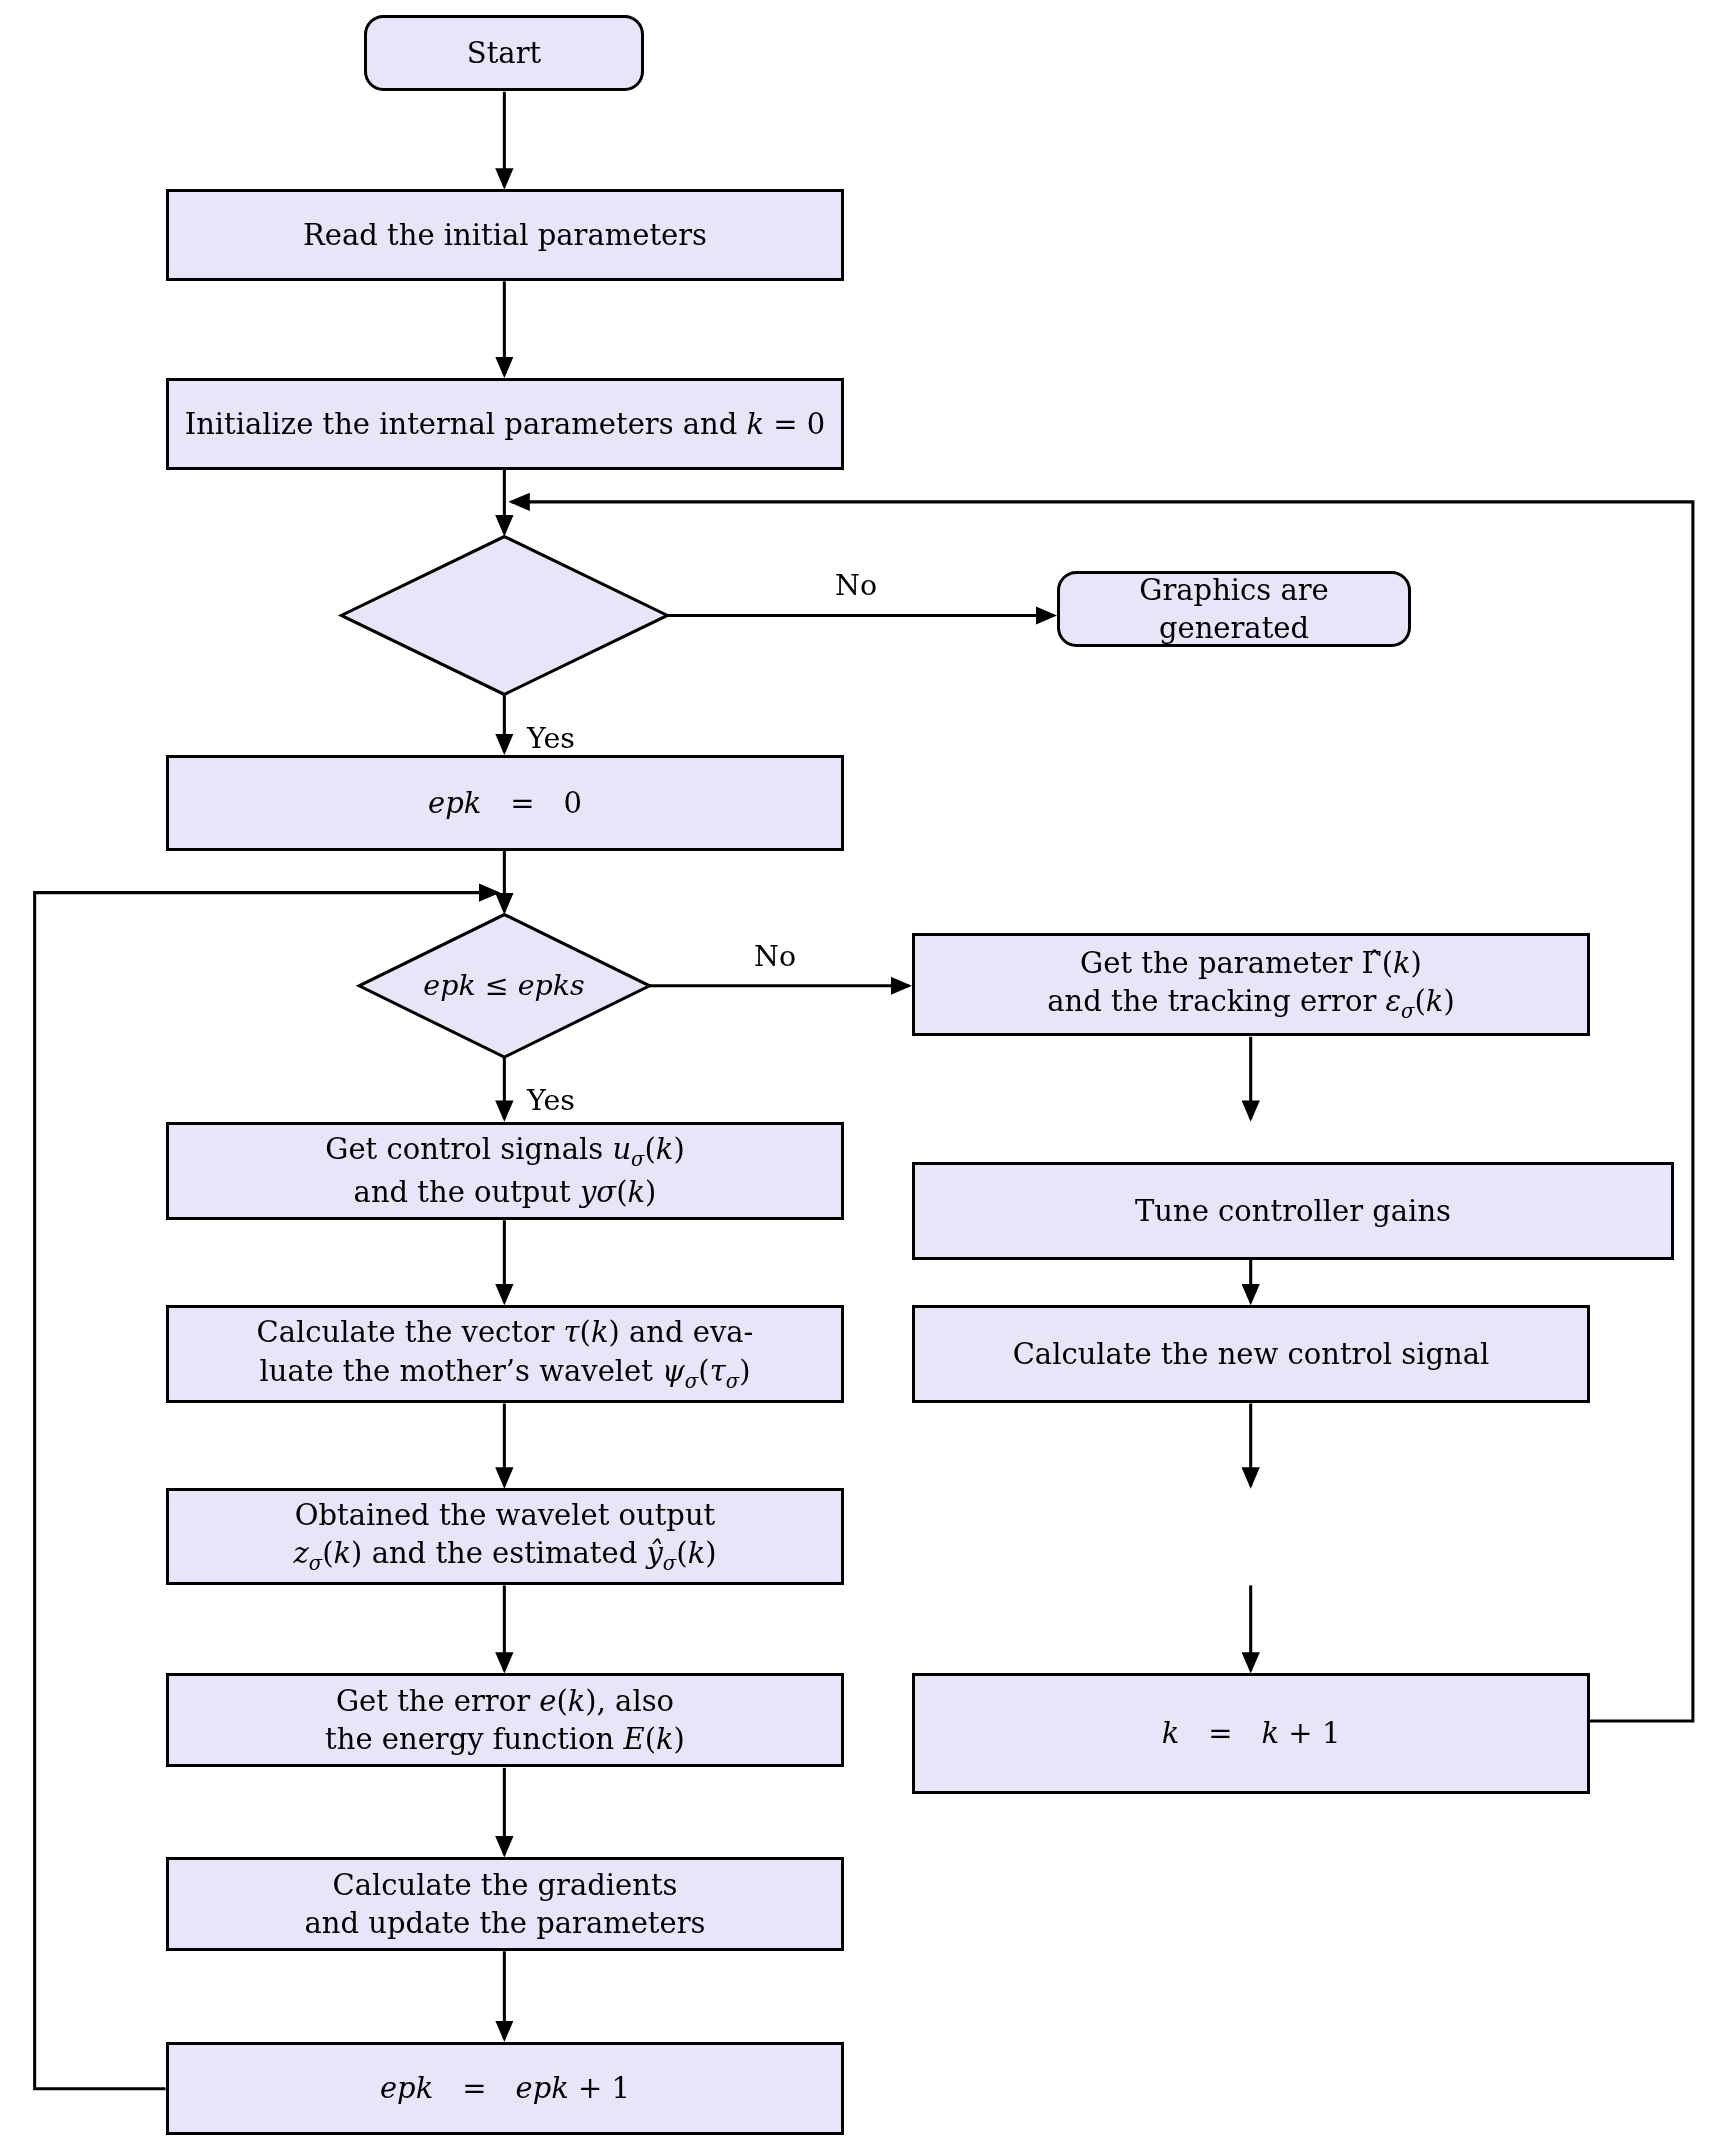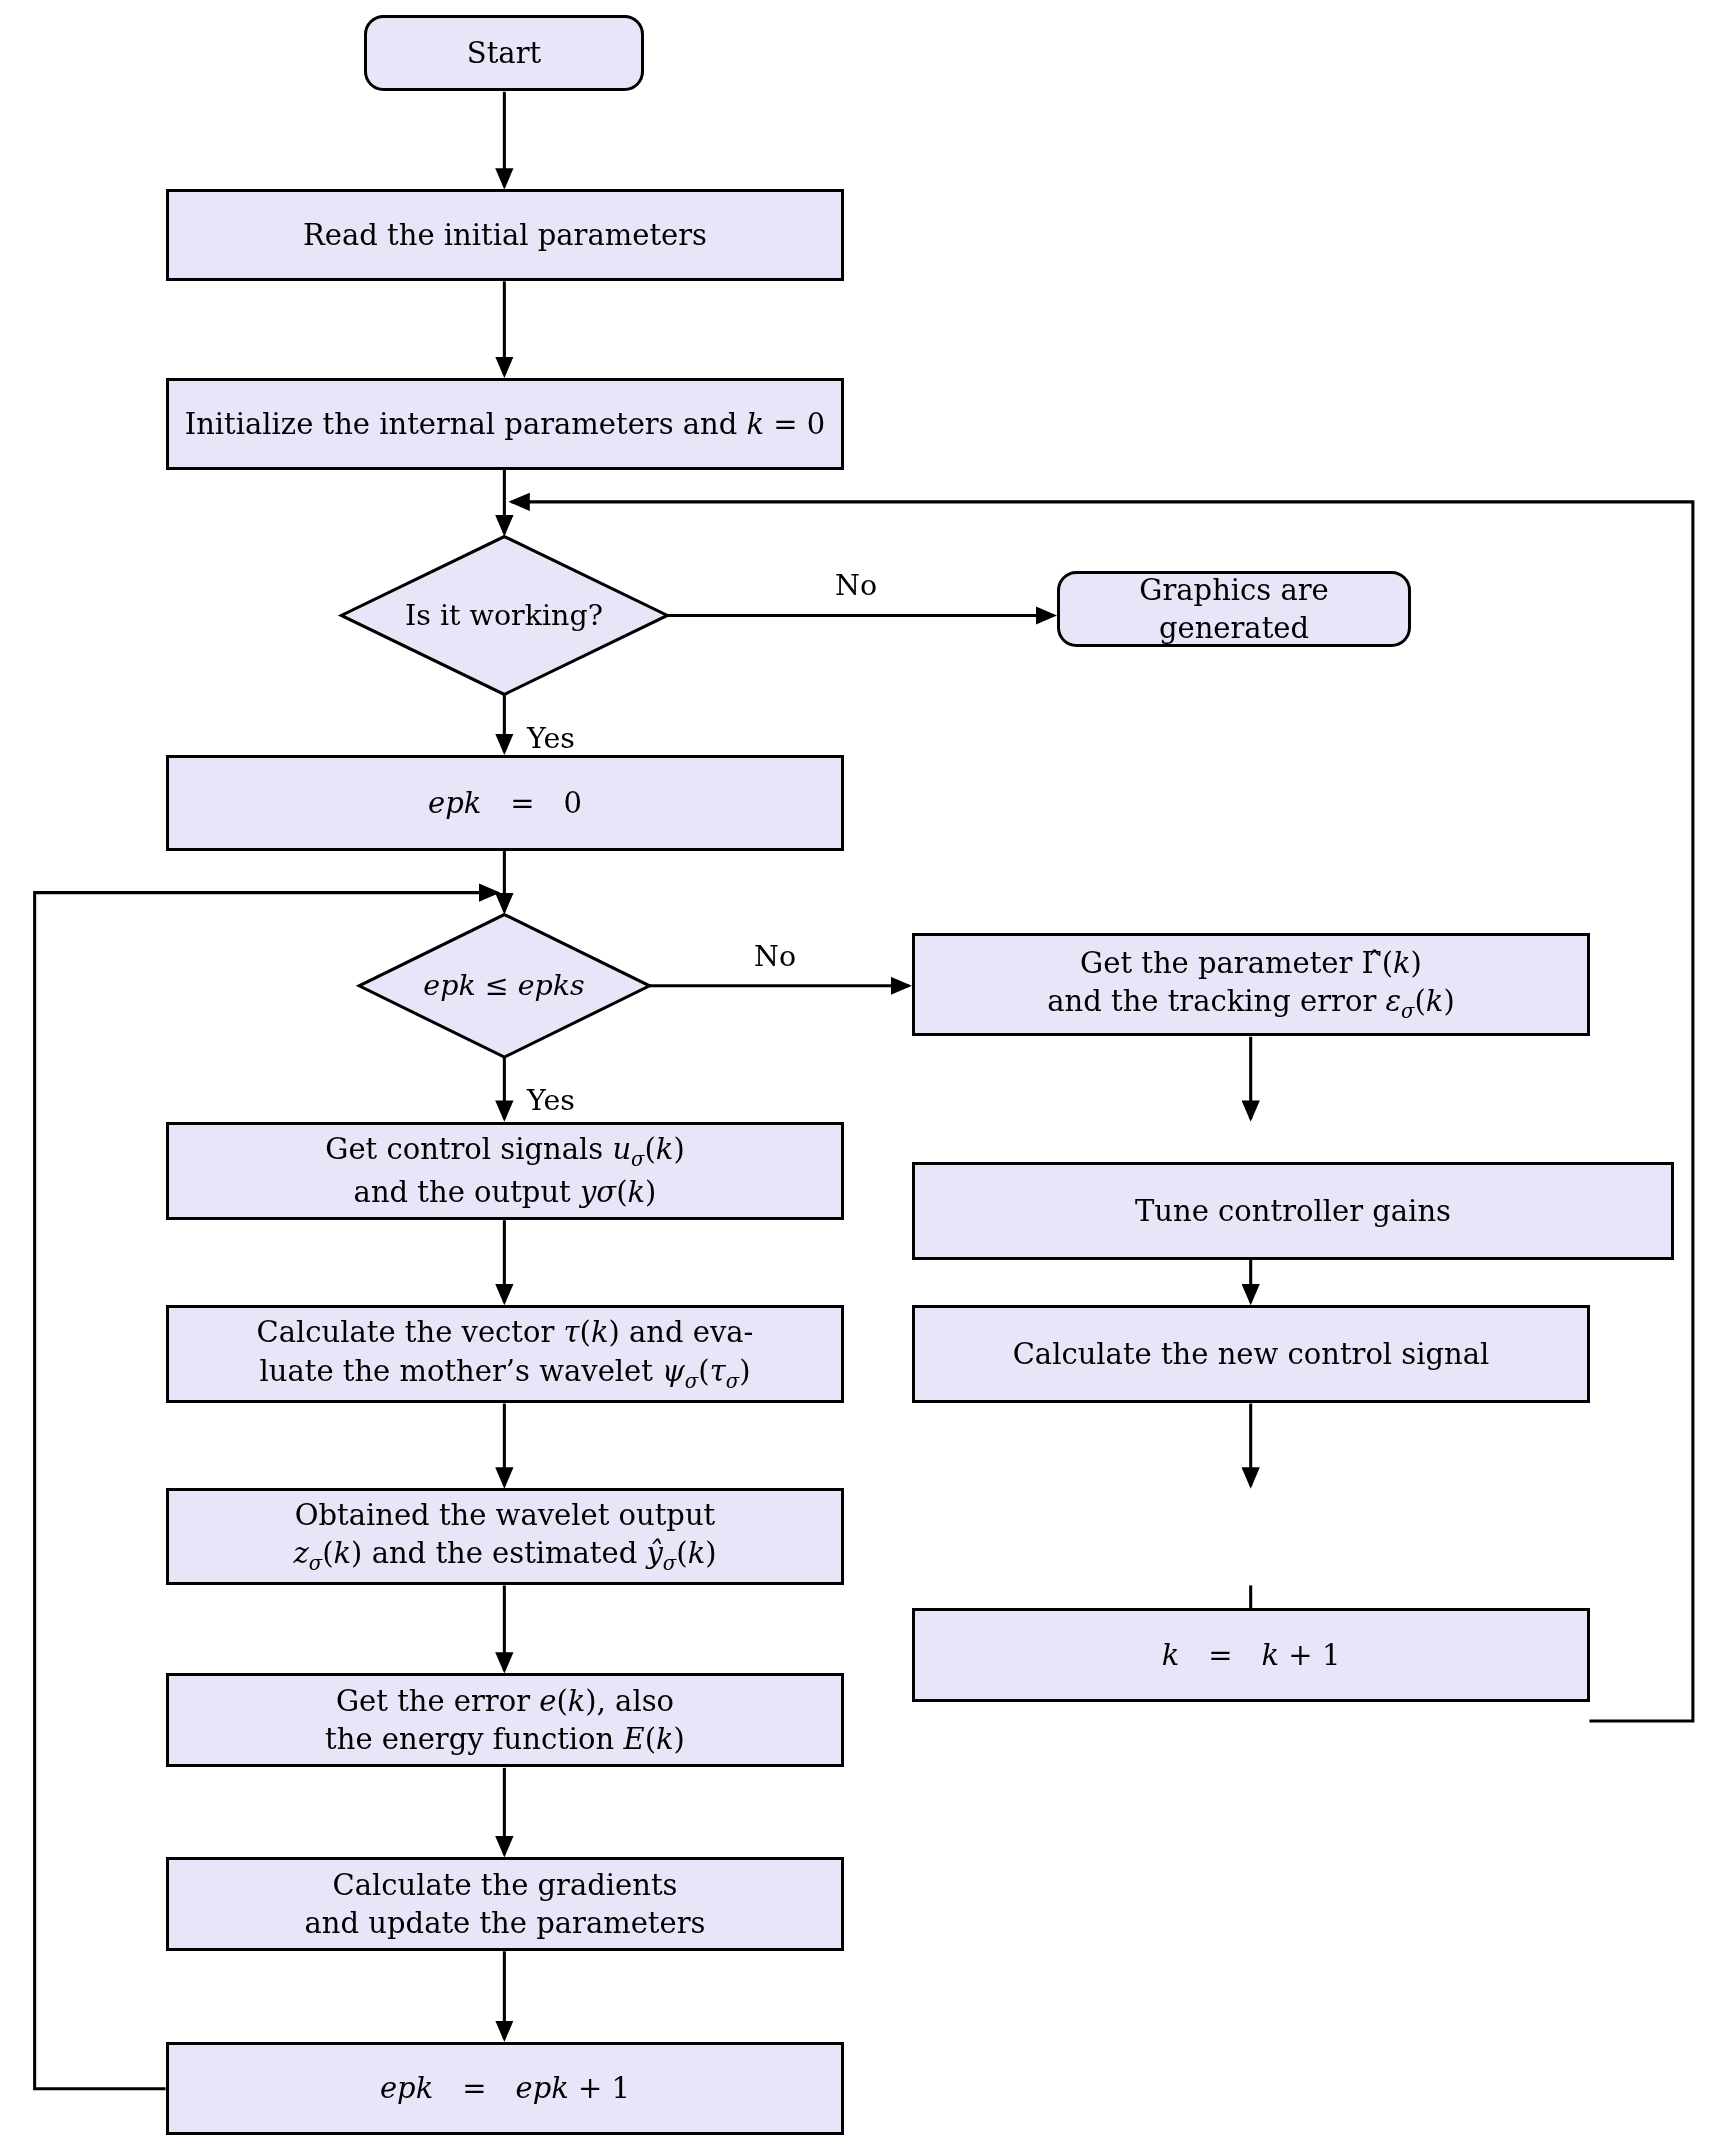--- a/index.html
+++ b/index.html
@@ -74,23 +74,20 @@
   </div>
 
   <div class="node" style="left:166px; top:189px; width:678px; height:92px;">
     <span>Read the initial parameters</span>
   </div>
 
   <div class="node" style="left:166px; top:378px; width:678px; height:92px;">
     <span>Initialize the internal parameters and <i>k</i> = 0</span>
   </div>
 
-  <div class="diamond-label" style="left:341px; top:536px; width:326px; height:158px;">
-    <span>Is it working?</span>
-  </div>
 
   <div class="node rounded" style="left:1057px; top:571px; width:354px; height:76px;">
     <span>Graphics are generated</span>
   </div>
 
   <div class="node" style="left:166px; top:755px; width:678px; height:96px;">
     <span><i>epk</i> = 0</span>
   </div>
 
   <div class="diamond-label" style="left:359px; top:914px; width:290px; height:143px;">
@@ -119,21 +116,21 @@
 
   <div class="node" style="left:166px; top:1488px; width:678px; height:97px;">
     <span>Obtained the wavelet output<br><i>z</i><sub><i>σ</i></sub>(<i>k</i>) and the estimated <i>ŷ</i><sub><i>σ</i></sub>(<i>k</i>)</span>
   </div>
 
 
   <div class="node" style="left:166px; top:1673px; width:678px; height:94px;">
     <span>Get the error <i>e</i>(<i>k</i>), also<br>the energy function <i>E</i>(<i>k</i>)</span>
   </div>
 
-  <div class="node" style="left:912px; top:1608px; width:678px; height:94px;">
+  <div class="node" style="left:912px; top:1673px; width:678px; height:121px;">
     <span><i>k</i> = <i>k</i> + 1</span>
   </div>
 
   <div class="node" style="left:166px; top:1857px; width:678px; height:94px;">
     <span>Calculate the gradients<br>and update the parameters</span>
   </div>
 
   <div class="node" style="left:166px; top:2042px; width:678px; height:93px;">
     <span><i>epk</i> = <i>epk</i> + 1</span>
   </div>

